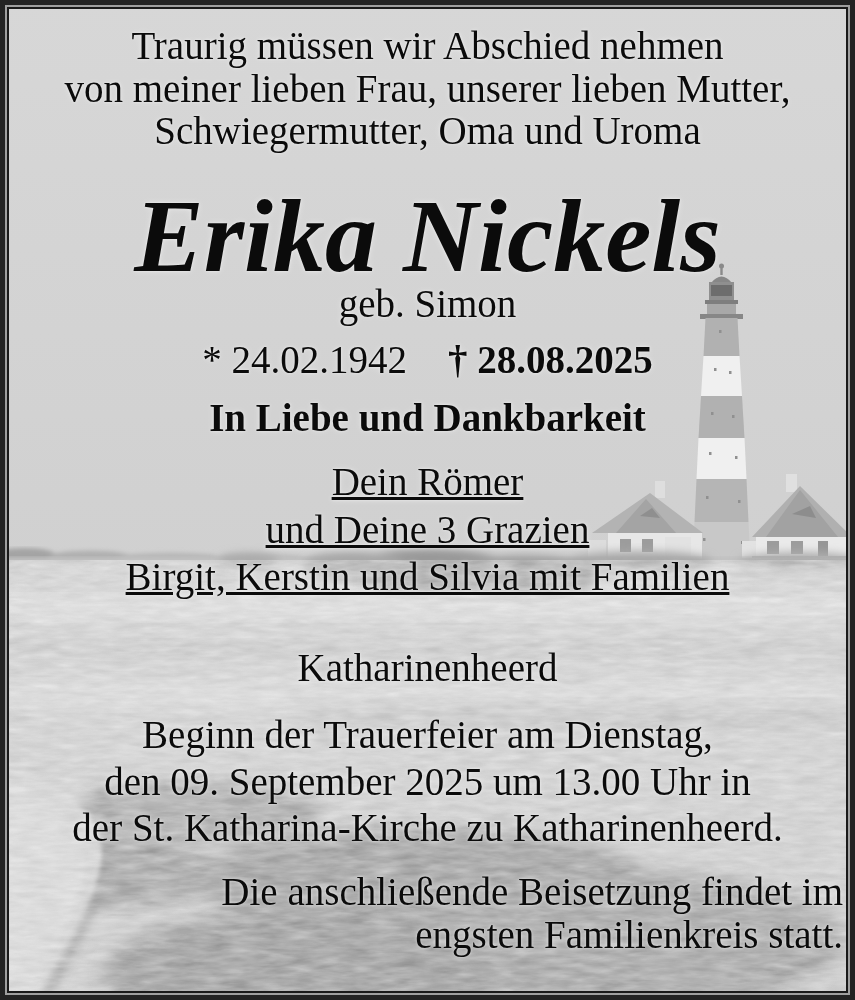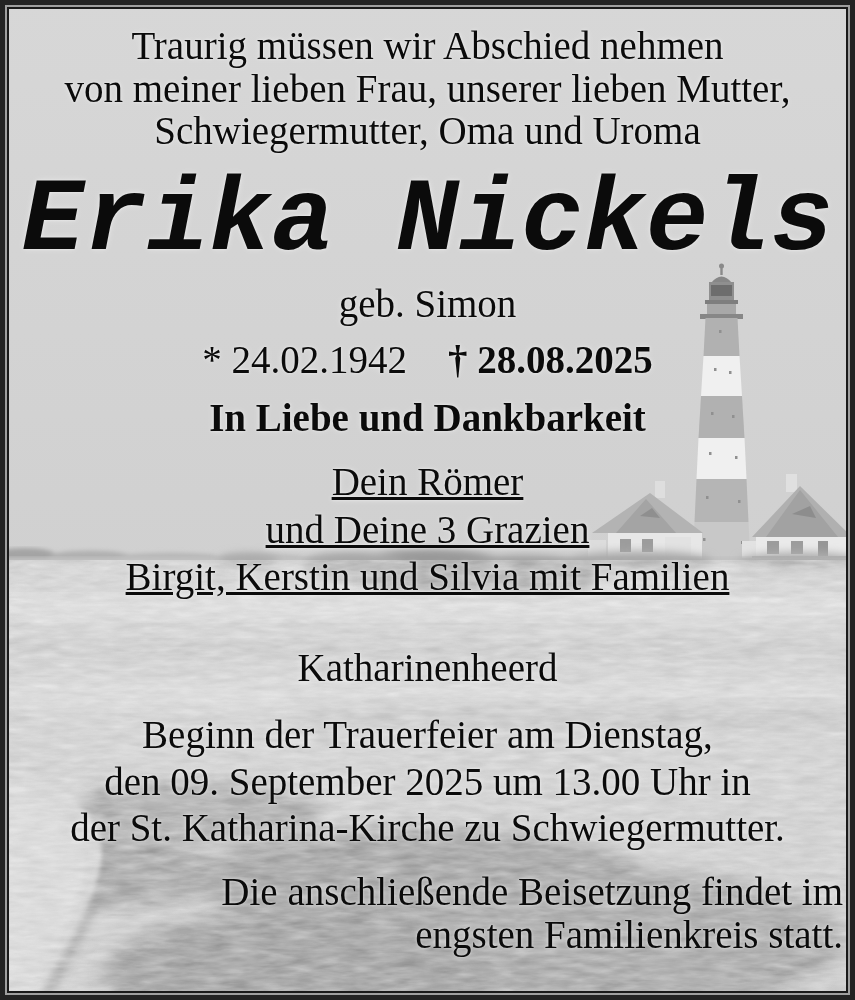--- a/index.html
+++ b/index.html
@@ -17,22 +17,22 @@
   .frame-c{position:absolute;inset:7px;border:2px solid #1a1a1a;pointer-events:none;}
 
   .txt{
     position:absolute;left:12px;right:12px;text-align:center;
     font-size:39px;line-height:42.5px;
     text-shadow:0 0 3px rgba(255,255,255,.55),0 0 7px rgba(255,255,255,.35);
     white-space:nowrap;
   }
   .intro{top:25px;}
   .name{
-    top:162px;font-size:104px;line-height:1.15;
-    font-weight:bold;font-style:italic;font-family:Liberation Mono, monospace;
+    top:176px;font-size:104px;line-height:1.15;
+    font-weight:bold;font-style:italic;
   }
   .maiden{top:283px;}
   .dates{top:339px;}
   .dates .birth{margin-right:27px;}
   .dates .death{margin-left:14px;font-weight:bold;}
   .closing{top:397px;font-weight:bold;}
   .mourners{top:458px;line-height:47.5px;text-decoration:underline;}
   .place{top:647px;}
   .service{top:712px;line-height:46.5px;}
   .burial{top:870px;line-height:43px;text-align:right;}
@@ -194,21 +194,21 @@
     <div>Dein Römer</div>
     <div>und Deine 3 Grazien</div>
     <div>Birgit, Kerstin und Silvia mit Familien</div>
   </div>
 
   <div class="txt place">Katharinenheerd</div>
 
   <div class="txt service">
     <div>Beginn der Trauerfeier am Dienstag,</div>
     <div>den 09. September 2025 um 13.00 Uhr in</div>
-    <div>der St. Katharina-Kirche zu Schwiegermutter.</div>
+    <div>der St. Katharina-Kirche zu Katharinenheerd.</div>
   </div>
 
   <div class="txt burial">
     <div>Die anschließende Beisetzung findet im</div>
     <div>engsten Familienkreis statt.</div>
   </div>
 
   <div class="frame-a"></div>
   <div class="frame-b"></div>
   <div class="frame-c"></div>

